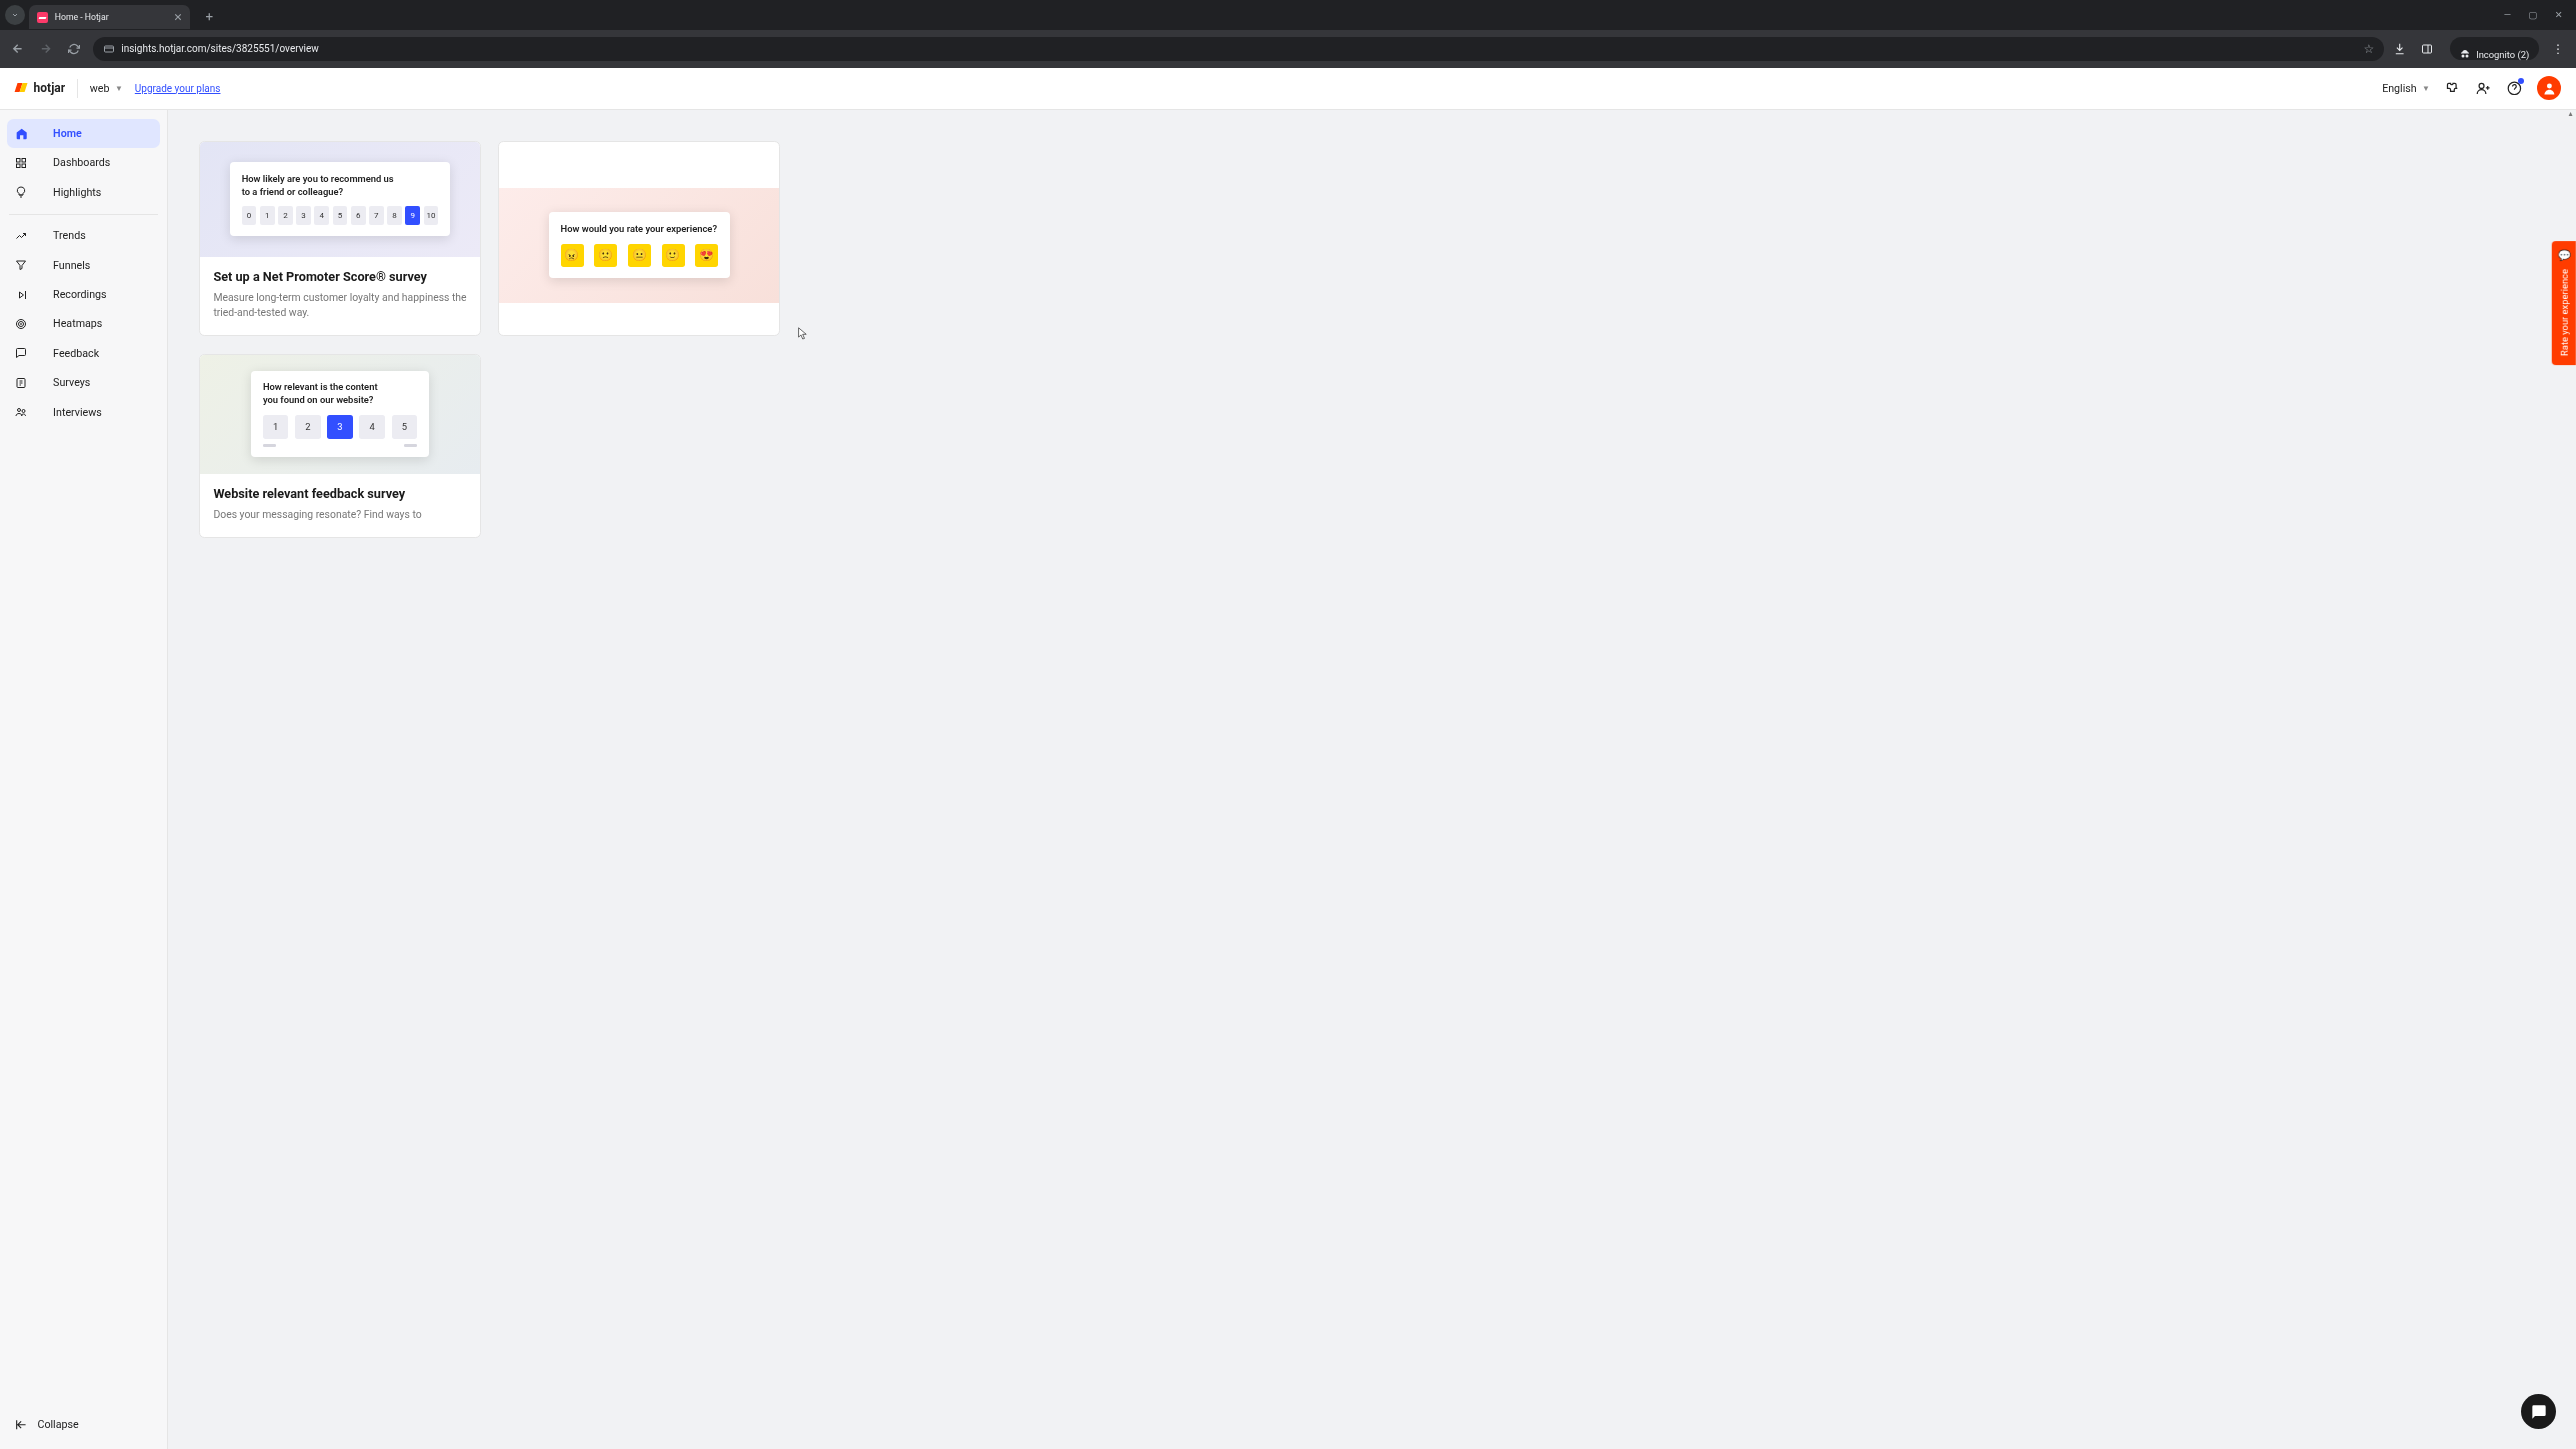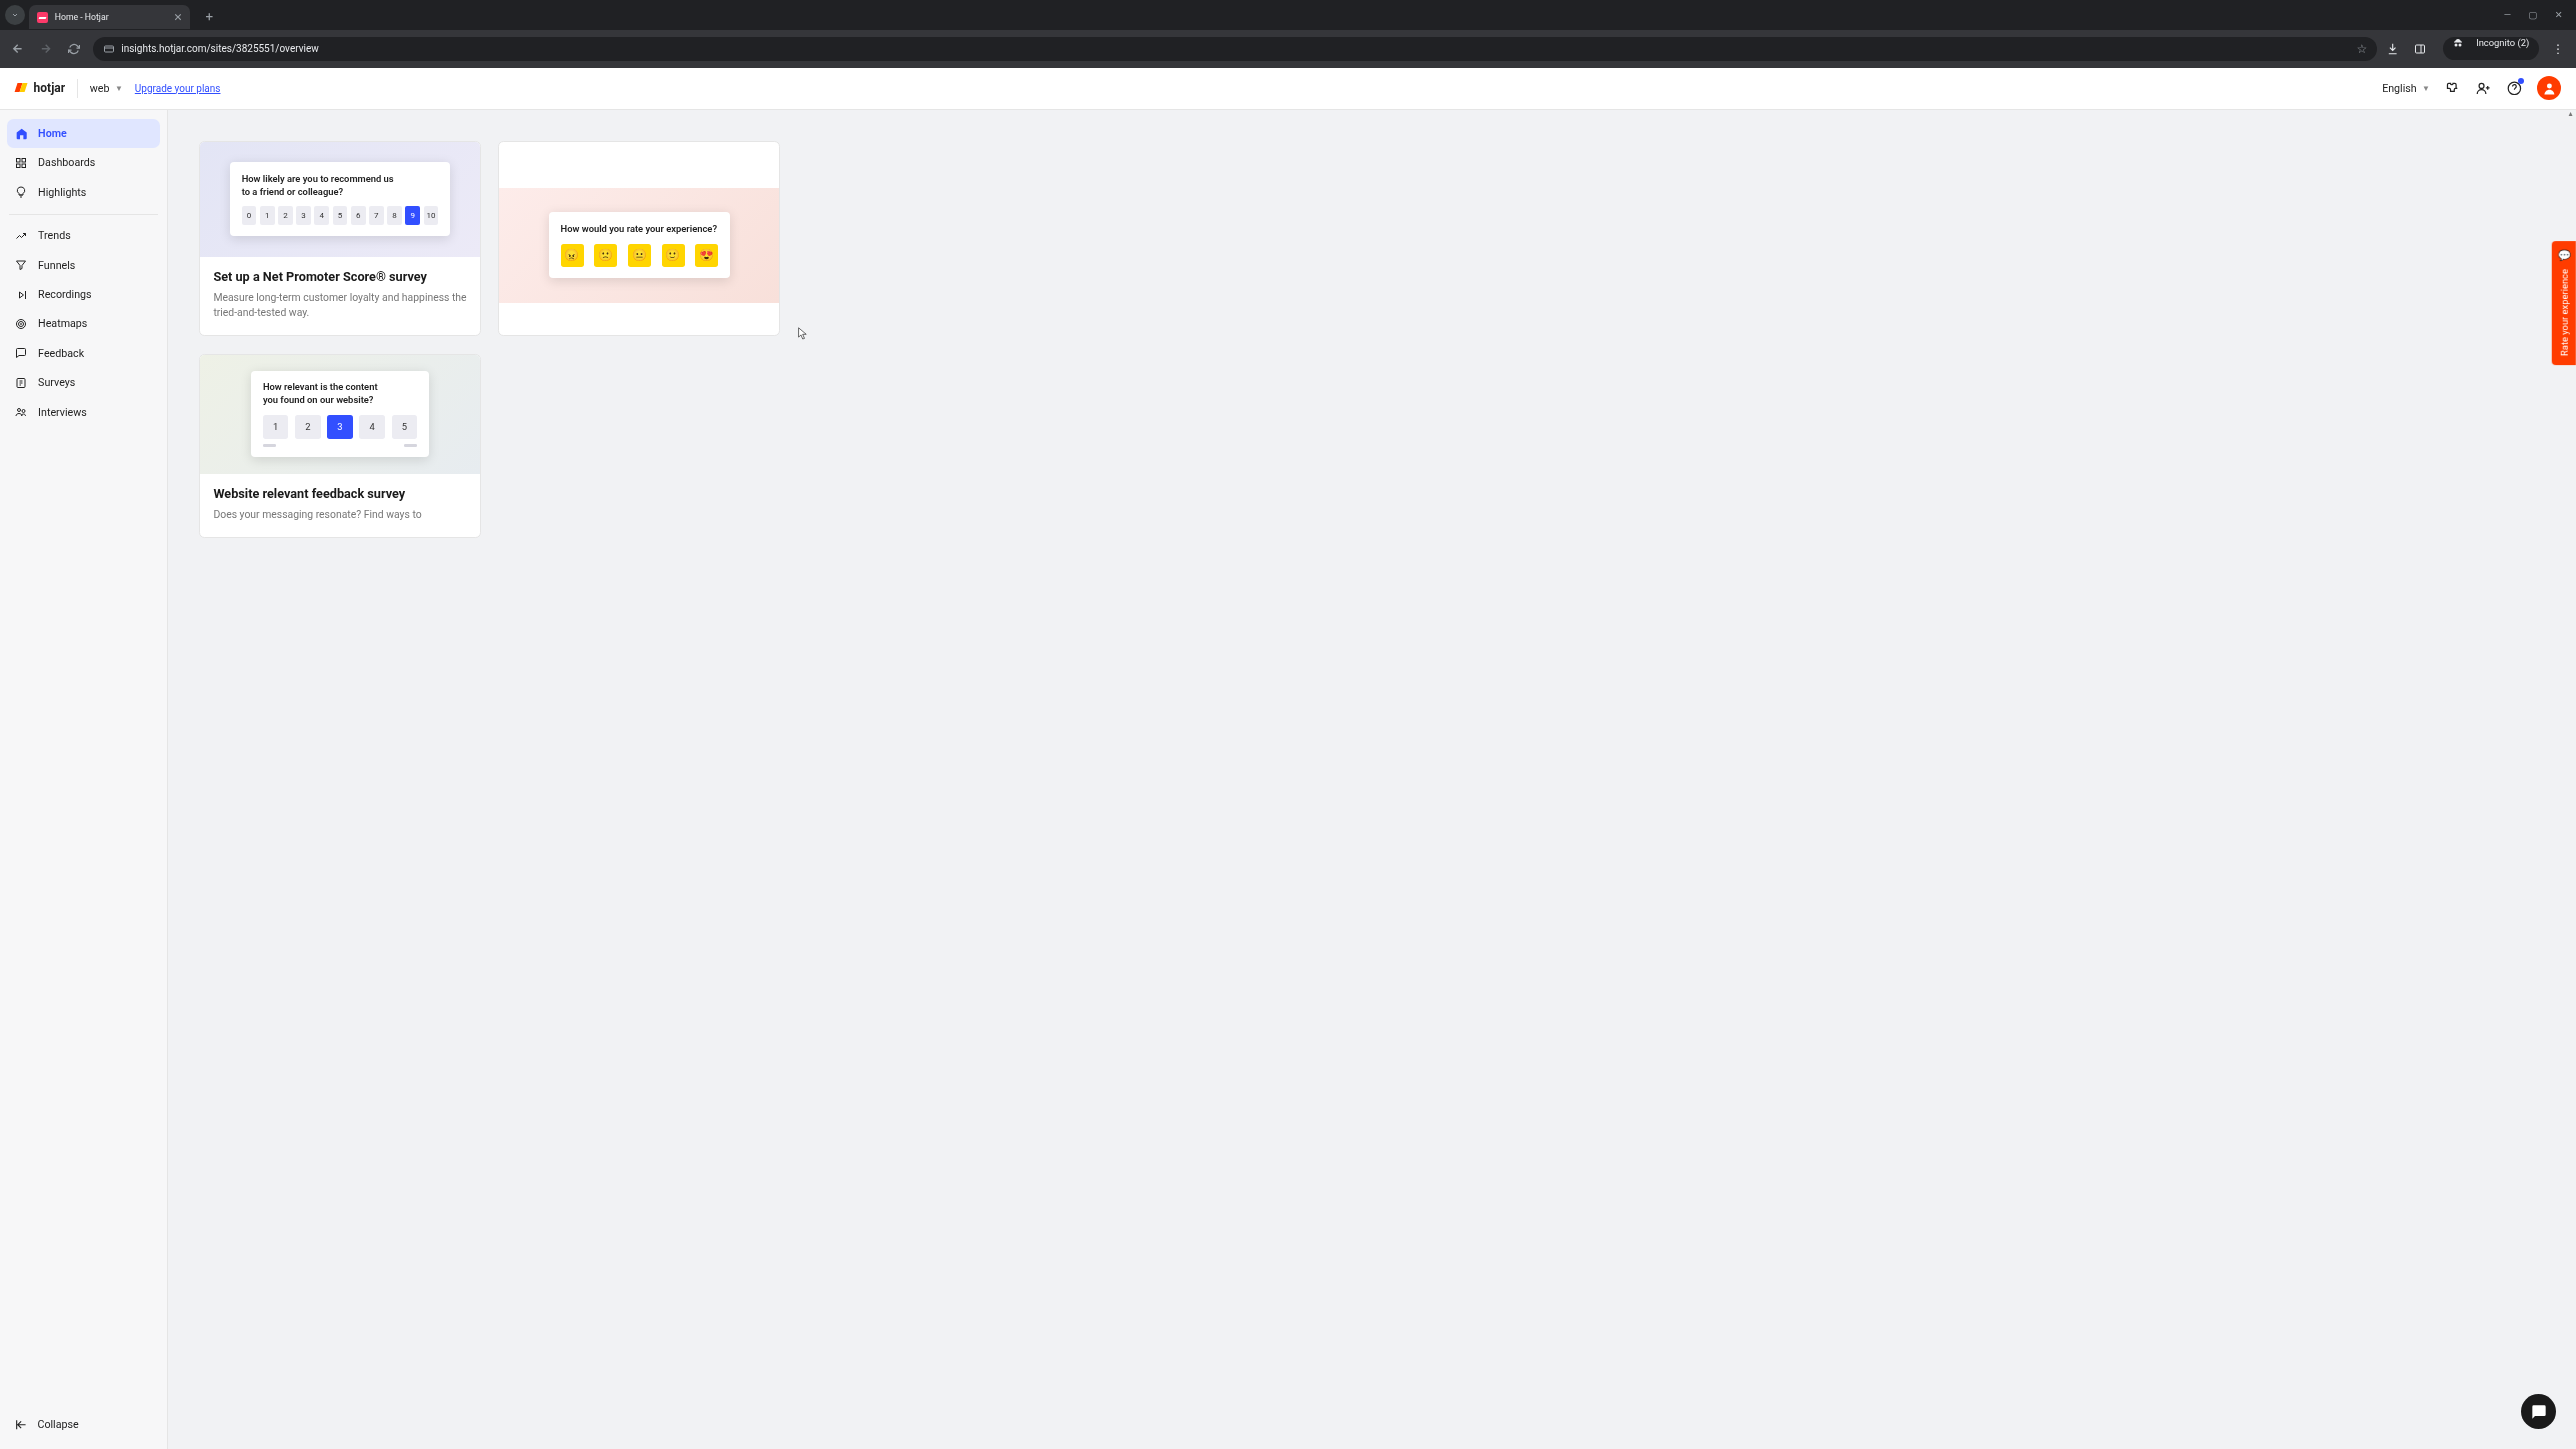--- a/index.html
+++ b/index.html
@@ -17,21 +17,21 @@
 .winctrls { margin-left:auto; display:flex; gap:17.4px; color:#9aa0a6; padding-right:8px; font-size:9.4px; }
 
 .toolbar { height: 38px; background: #35363a; display:flex; align-items:center; padding: 0 8px; gap: 9.4px; }
 .nav-btn { color:#9aa0a6; width:19px; height:19px; display:flex; align-items:center; justify-content:center; font-size:12px; }
 .nav-btn.disabled { color:#5f6368; }
 .omnibox { flex:1; background:#202124; height:24px; border-radius:12px; display:flex; align-items:center; padding:0 9.4px; gap:6.7px; color:#e8eaed; font-size:10px; }
 .omnibox .site-info { color:#9aa0a6; font-size:9.4px; }
 .omnibox input { flex:1; background:transparent; border:none; color:#e8eaed; font-size:10px; outline:none; }
 .omnibox .star { margin-left:auto; color:#9aa0a6; font-size:12px; }
 .tool-icon { color:#e8eaed; width:19px; text-align:center; font-size:12px; }
-.incog-chip { background:#202124; color:#e8eaed; height:23px; border-radius:11.4px; padding:0 9.4px; display:flex; align-items:flex-start; gap:12px; font-size:9.4px; }
+.incog-chip { background:#202124; color:#e8eaed; height:23px; border-radius:11.4px; padding:0 9.4px; display:flex; align-items:flex-end; gap:5px; font-size:9.4px; }
 .kebab { color:#e8eaed; font-size:12px; padding:0 4px; }
 
 
 .app { flex:1; background:#fff; display:flex; flex-direction:column; overflow:hidden; }
 .app-header { height:42px; border-bottom:0.7px solid #e5e5e5; display:flex; align-items:center; padding:0 14.8px; gap:12px; }
 .logo { display:flex; align-items:center; gap:4px; font-weight:700; font-size:12px; color:#222; }
 .logo .mark { width:14.8px; height:14.8px; position:relative; }
 .logo .mark::before { content:""; position:absolute; left:1.3px; top:2.7px; width:5.4px; height:9.4px; background:#ff3c00; transform:skewX(-18deg); }
 .logo .mark::after  { content:""; position:absolute; left:6.7px; top:2.7px; width:5.4px; height:9.4px; background:#ffcc00; transform:skewX(-18deg); }
 .vline { width:0.7px; height:19px; background:#e5e5e5; }
@@ -40,21 +40,21 @@
 .upgrade { color:#324fff; text-decoration:underline; font-size:10px; }
 .hdr-right { margin-left:auto; display:flex; align-items:center; gap:14.8px; }
 .lang { display:flex; align-items:center; gap:5.4px; font-size:10.7px; color:#222; }
 .hdr-icon { width:16px; height:16px; display:flex; align-items:center; justify-content:center; color:#222; font-size:13.4px; position:relative; }
 .hdr-icon .dot { position:absolute; top:-2px; right:-2px; width:6px; height:6px; background:#324fff; border-radius:50%; }
 .avatar { width:24px; height:24px; border-radius:50%; background:#ff3c00; display:flex; align-items:center; justify-content:center; }
 .avatar svg { width:14.8px; height:14.8px; }
 
 .app-body { flex:1; display:flex; overflow:hidden; }
 .sidebar { width:168px; border-right:0.7px solid #e5e5e5; padding:9.4px 6.7px; display:flex; flex-direction:column; background:#f7f7f8; }
-.nav-item { display:flex; align-items:center; gap:10px; padding:8px 8px; border-radius:6.7px; font-size:10.7px; color:#222; }
+.nav-item { display:flex; align-items:center; gap:25px; padding:8px 8px; border-radius:6.7px; font-size:10.7px; color:#222; }
 .nav-item.active { background:#e0e6ff; color:#324fff; font-weight:600; }
 .nav-item .ico { width:13.4px; height:13.4px; display:flex; align-items:center; justify-content:center; color:inherit; }
 .nav-sep { height:0.7px; background:#e5e5e5; margin:6.7px 2.7px; }
 .collapse { margin-top:auto; display:flex; align-items:center; gap:9.4px; padding:8px 8px; color:#222; font-size:10.7px; }
 
 .content { flex:1; background:#f1f2f4; overflow-y:auto; padding:31px 31px 0; position:relative; }
 .content h2 { font-size:17.4px; font-weight:700; color:#1a1a1a; margin-bottom:17.4px; }
 .cards { display:grid; grid-template-columns: repeat(2, 282px); gap:17.4px; }
 .card { background:#fff; border:0.7px solid #e5e5e5; border-radius:5.4px; overflow:hidden; }
 .card .preview { height:115px; display:flex; align-items:center; justify-content:center; }

